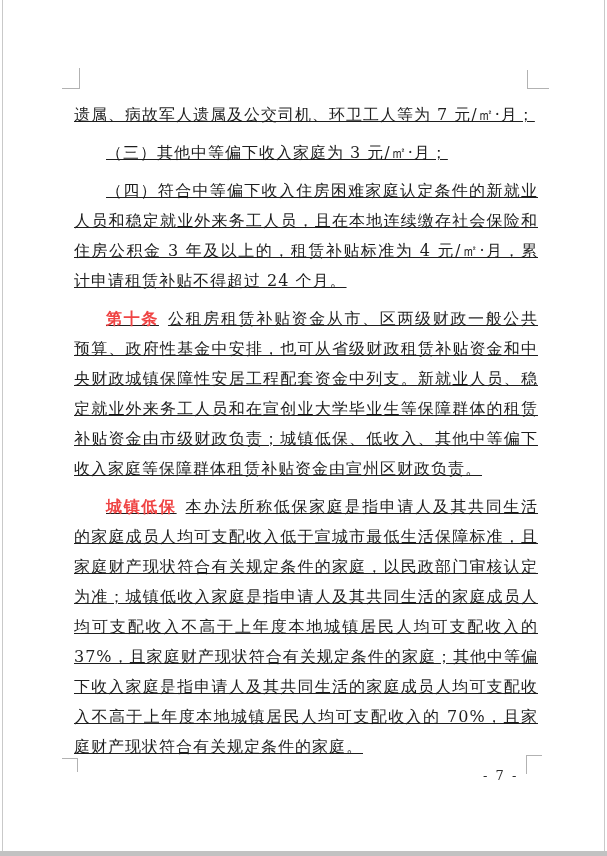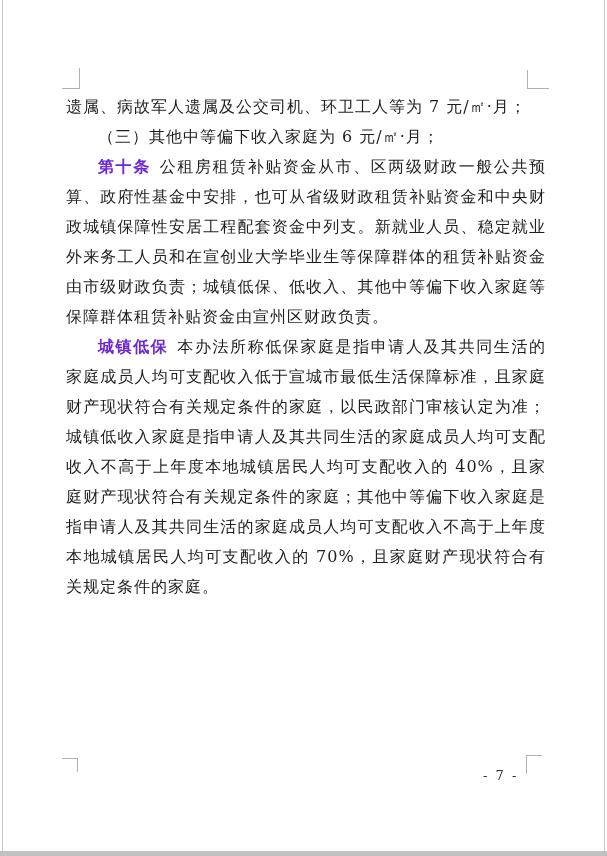--- a/index.html
+++ b/index.html
@@ -48,26 +48,26 @@
     position: absolute;
     left: 66px; top: 92px; width: 480px;
     font-size: 16px;
     line-height: 30px;
     letter-spacing: 1px;
     color: #1e1e1e;
     text-align: justify;
     text-justify: inter-character;
     text-align-last: left;
   }
-  .para { text-indent: 2em; margin: 0; }
+  .para { text-indent: 2em; margin: 8px; text-decoration: underline; }
   .para.cont { text-indent: 0; }
   .article-term {
     font-weight: bold;
     font-family: "DejaVu Sans", sans-serif;
-    color: #6d28d9;
+    color: #ef4444;
     margin-right: 9px;
   }
   #page-number {
     position: absolute;
     left: 483px; top: 768px;
     font-size: 13px;
     letter-spacing: 2px;
     color: #2e2e2e;
     font-family: "DejaVu Serif", serif;
   }
@@ -83,25 +83,26 @@
 
   <div class="crop tl"></div>
   <div class="crop tr"></div>
   <div class="crop bl"></div>
   <div class="crop br"></div>
 
   <div id="text-block">
 
     <p class="para cont"><span>遗属、病故军人遗属及公交司机、环卫工人等为 7 元/㎡·月；</span></p>
 
-    <p class="para"><span>（三）其他中等偏下收入家庭为 6 元/㎡·月；</span></p>
+    <p class="para"><span>（三）其他中等偏下收入家庭为 3 元/㎡·月；</span></p>
 
+    <p class="para"><span>（四）符合中等偏下收入住房困难家庭认定条件的新就业人员和稳定就业外来务工人员，且在本地连续缴存社会保险和住房公积金 3 年及以上的，租赁补贴标准为 4 元/㎡·月，累计申请租赁补贴不得超过 24 个月。</span></p>
 
     <p class="para"><span class="article-term">第十条</span><span>公租房租赁补贴资金从市、区两级财政一般公共预算、政府性基金中安排，也可从省级财政租赁补贴资金和中央财政城镇保障性安居工程配套资金中列支。新就业人员、稳定就业外来务工人员和在宣创业大学毕业生等保障群体的租赁补贴资金由市级财政负责；城镇低保、低收入、其他中等偏下收入家庭等保障群体租赁补贴资金由宣州区财政负责。</span></p>
 
-    <p class="para"><span class="article-term">城镇低保</span><span>本办法所称低保家庭是指申请人及其共同生活的家庭成员人均可支配收入低于宣城市最低生活保障标准，且家庭财产现状符合有关规定条件的家庭，以民政部门审核认定为准；城镇低收入家庭是指申请人及其共同生活的家庭成员人均可支配收入不高于上年度本地城镇居民人均可支配收入的 40%，且家庭财产现状符合有关规定条件的家庭；其他中等偏下收入家庭是指申请人及其共同生活的家庭成员人均可支配收入不高于上年度本地城镇居民人均可支配收入的 70%，且家庭财产现状符合有关规定条件的家庭。</span></p>
+    <p class="para"><span class="article-term">城镇低保</span><span>本办法所称低保家庭是指申请人及其共同生活的家庭成员人均可支配收入低于宣城市最低生活保障标准，且家庭财产现状符合有关规定条件的家庭，以民政部门审核认定为准；城镇低收入家庭是指申请人及其共同生活的家庭成员人均可支配收入不高于上年度本地城镇居民人均可支配收入的 37%，且家庭财产现状符合有关规定条件的家庭；其他中等偏下收入家庭是指申请人及其共同生活的家庭成员人均可支配收入不高于上年度本地城镇居民人均可支配收入的 70%，且家庭财产现状符合有关规定条件的家庭。</span></p>
 
 
   </div>
 
   <div id="page-number">- 7 -</div>
 
 </div>
 
 </body></html>

